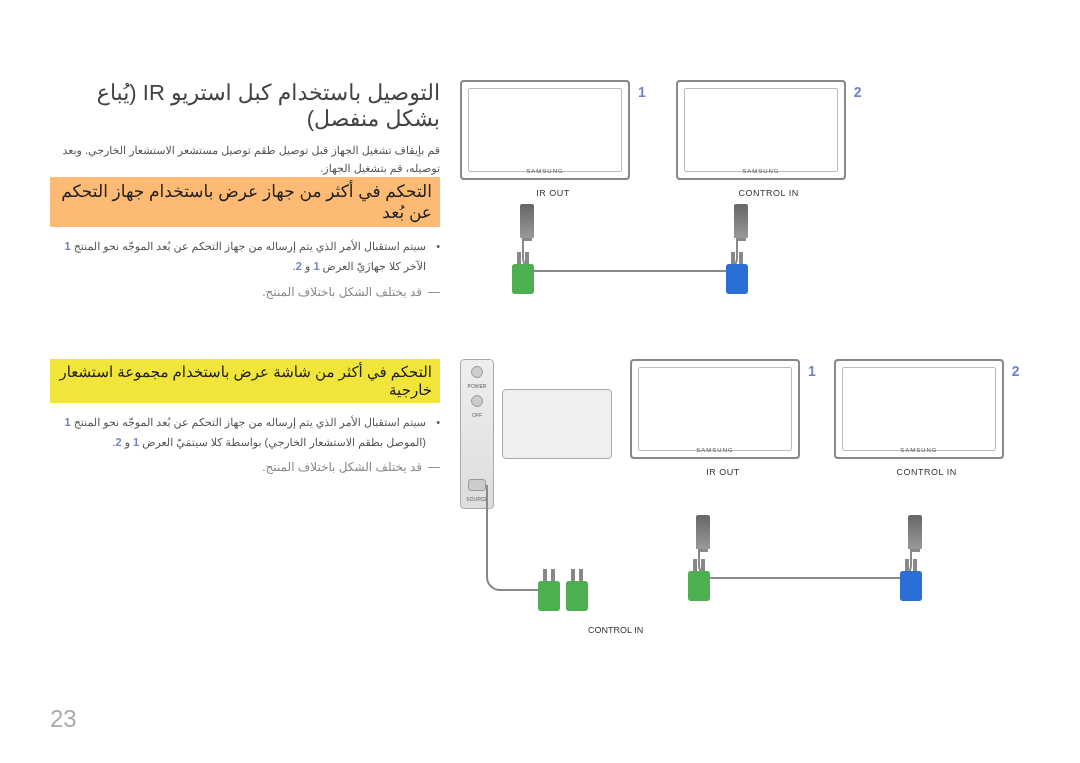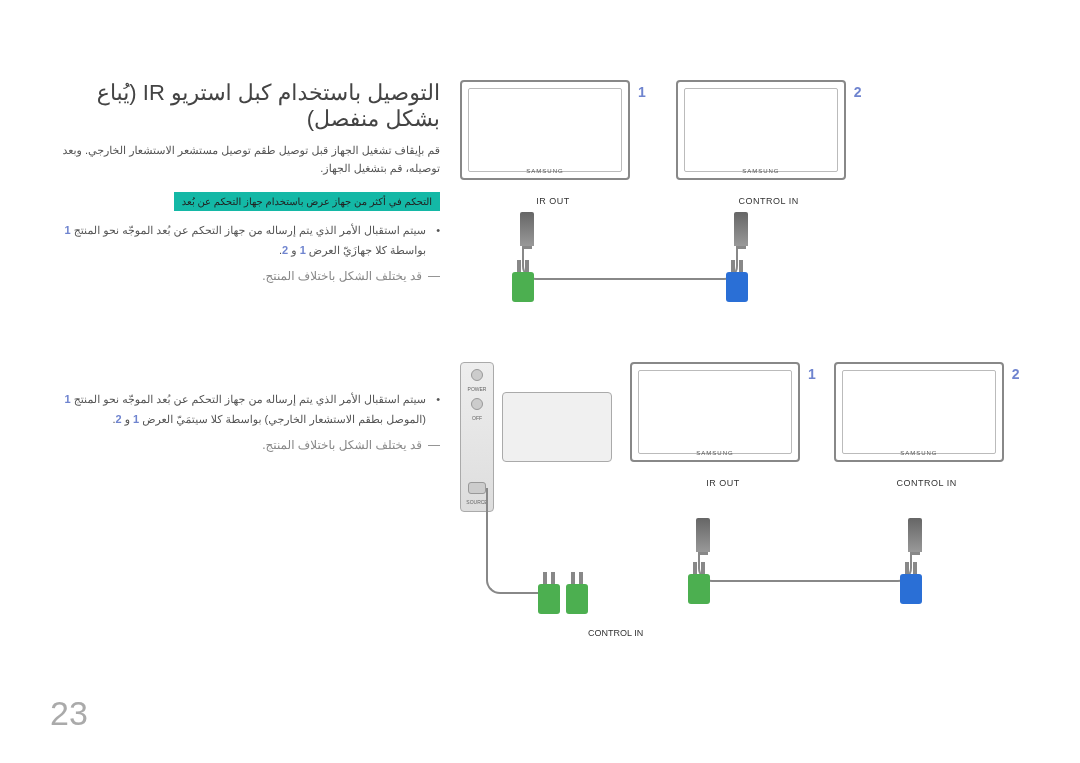--- a/index.html
+++ b/index.html
@@ -2,39 +2,39 @@
 <html dir="rtl" lang="ar"><head>
 <meta charset="utf-8">
 <style>
   * { box-sizing: border-box; margin: 0; padding: 0; }
   html, body { width: 1080px; height: 763px; background: #fff; font-family: Arial, sans-serif; color: #333; }
   .page { position: relative; width: 1080px; height: 763px; padding: 80px 30px 40px 50px; }
   .section { display: flex; flex-direction: row-reverse; gap: 20px; margin-bottom: 40px; }
   .text-col { flex: 0 0 390px; text-align: right; direction: rtl; }
   .diagram-col { flex: 1; direction: ltr; text-align: left; }
   h1 { font-size: 22px; font-weight: 400; color: #444; margin-bottom: 10px; }
-  .sub { font-size: 11px; color: #555; margin-bottom: 14px; line-height: 1.6; text-align: right; }
-  .hl { display: inline-block; font-size: 10px; background: #14b8a6; padding: 4px 8px; margin-bottom: 10px; color: #222; }
+  .sub { font-size: 11px; color: #555; line-height: 1.6; text-align: right; }
+  .hl { display: inline-block; font-size: 17px; background: #fdba74; padding: 4px 8px; margin-bottom: 10px; color: #222; }
   .hl2 { display: inline-block; font-size: 15px; background: #f1e43a; padding: 4px 8px; margin-bottom: 0; color: #222; }
   .bullets { font-size: 11px; color: #555; padding-right: 14px; line-height: 1.8; }
   .bullets li { margin-bottom: 6px; list-style: none; position: relative; }
   .bullets li::before { content: "•"; position: absolute; right: -14px; top: 0; }
   .num { color: #6f84cf; font-weight: bold; }
   .note { font-size: 12px; color: #888; margin-top: 8px; padding-right: 18px; position: relative; }
   .note::before { content: "―"; position: absolute; right: 0; top: 0; }
-  .page-num { position: absolute; left: 50px; bottom: 30px; font-size: 34px; color: #aaa; font-weight: 300; direction: ltr; }
+  .page-num { position: absolute; left: 50px; bottom: 30px; font-size: 24px; color: #aaa; font-weight: 300; direction: ltr; }
   
   .dg { position: relative; }
   .monitors { display: flex; gap: 30px; }
   .mon-wrap { text-align: center; }
   .mon { position: relative; width: 170px; height: 100px; border: 2px solid #888; border-radius: 4px; background: #fff; }
   .mon::before { content:""; position:absolute; inset:6px; border:1px solid #bbb; border-radius:2px; }
   .brand { position:absolute; bottom:4px; left:50%; transform:translateX(-50%); font-size:6px; letter-spacing:1px; color:#555; }
   .mon-label { color:#6f84cf; font-size:14px; font-weight:bold; margin-left:8px; vertical-align:top; display:inline-block; margin-top:4px;}
-  .port-label { font-size:9px; color:#333; margin-top:12px; letter-spacing:0.5px; }
+  .port-label { font-size:9px; color:#333; margin-top:4px; letter-spacing:0.5px; }
   .cable-row { position: relative; height: 90px; margin-top: 6px; }
   .jack { display:inline-block; width:14px; height:34px; background:linear-gradient(#666,#999); border-radius:2px 2px 0 0; position:relative;}
   .jack::after { content:""; position:absolute; bottom:-3px; left:2px; width:10px; height:3px; background:#888;}
   .plug { width:22px; height:30px; border-radius:3px; display:inline-block; position:relative;}
   .plug::before { content:""; position:absolute; top:-12px; left:5px; width:4px; height:12px; background:#888; box-shadow:8px 0 #888;}
   .green { background:#4caf50; }
   .blue { background:#2a6fd6; }
   .cable { border:2px solid #888; border-top:none; border-radius:0 0 14px 14px; position:absolute;}
   
   .remote { width:34px; height:150px; border:1px solid #aaa; border-radius:4px; background:linear-gradient(#eee,#ddd); display:flex; flex-direction:column; align-items:center; padding:6px 0; gap:6px;}
@@ -51,21 +51,21 @@
 
   <div class="section">
     <div class="text-col">
       <h1>التوصيل باستخدام كبل استريو IR (يُباع بشكل منفصل)</h1>
       <p class="sub">قم بإيقاف تشغيل الجهاز قبل توصيل طقم توصيل مستشعر الاستشعار الخارجي. وبعد توصيله، قم بتشغيل الجهاز.</p>
       <span class="hl">التحكم في أكثر من جهاز عرض باستخدام جهاز التحكم عن بُعد</span>
       <ul class="bullets">
         <li>
           <span>سيتم استقبال الأمر الذي يتم إرساله من جهاز التحكم عن بُعد الموجّه نحو المنتج</span>
           <span class="num">1</span>
-          <span>بواسطة كلا جهازَيّ العرض</span>
+          <span>الآخر كلا جهازَيّ العرض</span>
           <span class="num">1</span>
           <span>و</span>
           <span class="num">2</span><span>.</span>
         </li>
       </ul>
       <p class="note">قد يختلف الشكل باختلاف المنتج.</p>
     </div>
 
     <div class="diagram-col">
       <div class="monitors">
@@ -93,21 +93,21 @@
         <span class="jack" style="position:absolute;left:274px;top:0;"></span>
         <div class="cable" style="left:62px; top:34px; width:216px; height:34px;"></div>
         <span class="plug green" style="position:absolute;left:52px;top:60px;"></span>
         <span class="plug blue" style="position:absolute;left:266px;top:60px;"></span>
       </div>
     </div>
   </div>
 
   <div class="section" style="margin-top:60px;">
     <div class="text-col">
-      <br>
+      <span class="hl2">التحكم في أكثر من شاشة عرض باستخدام مجموعة استشعار خارجية</span><br>
       <ul class="bullets" style="margin-top:10px;">
         <li>
           <span>سيتم استقبال الأمر الذي يتم إرساله من جهاز التحكم عن بُعد الموجّه نحو المنتج</span>
           <span class="num">1</span>
           <span>(الموصل بطقم الاستشعار الخارجي) بواسطة كلا سيتمَيّ العرض</span>
           <span class="num">1</span>
           <span>و</span>
           <span class="num">2</span><span>.</span>
         </li>
       </ul>

